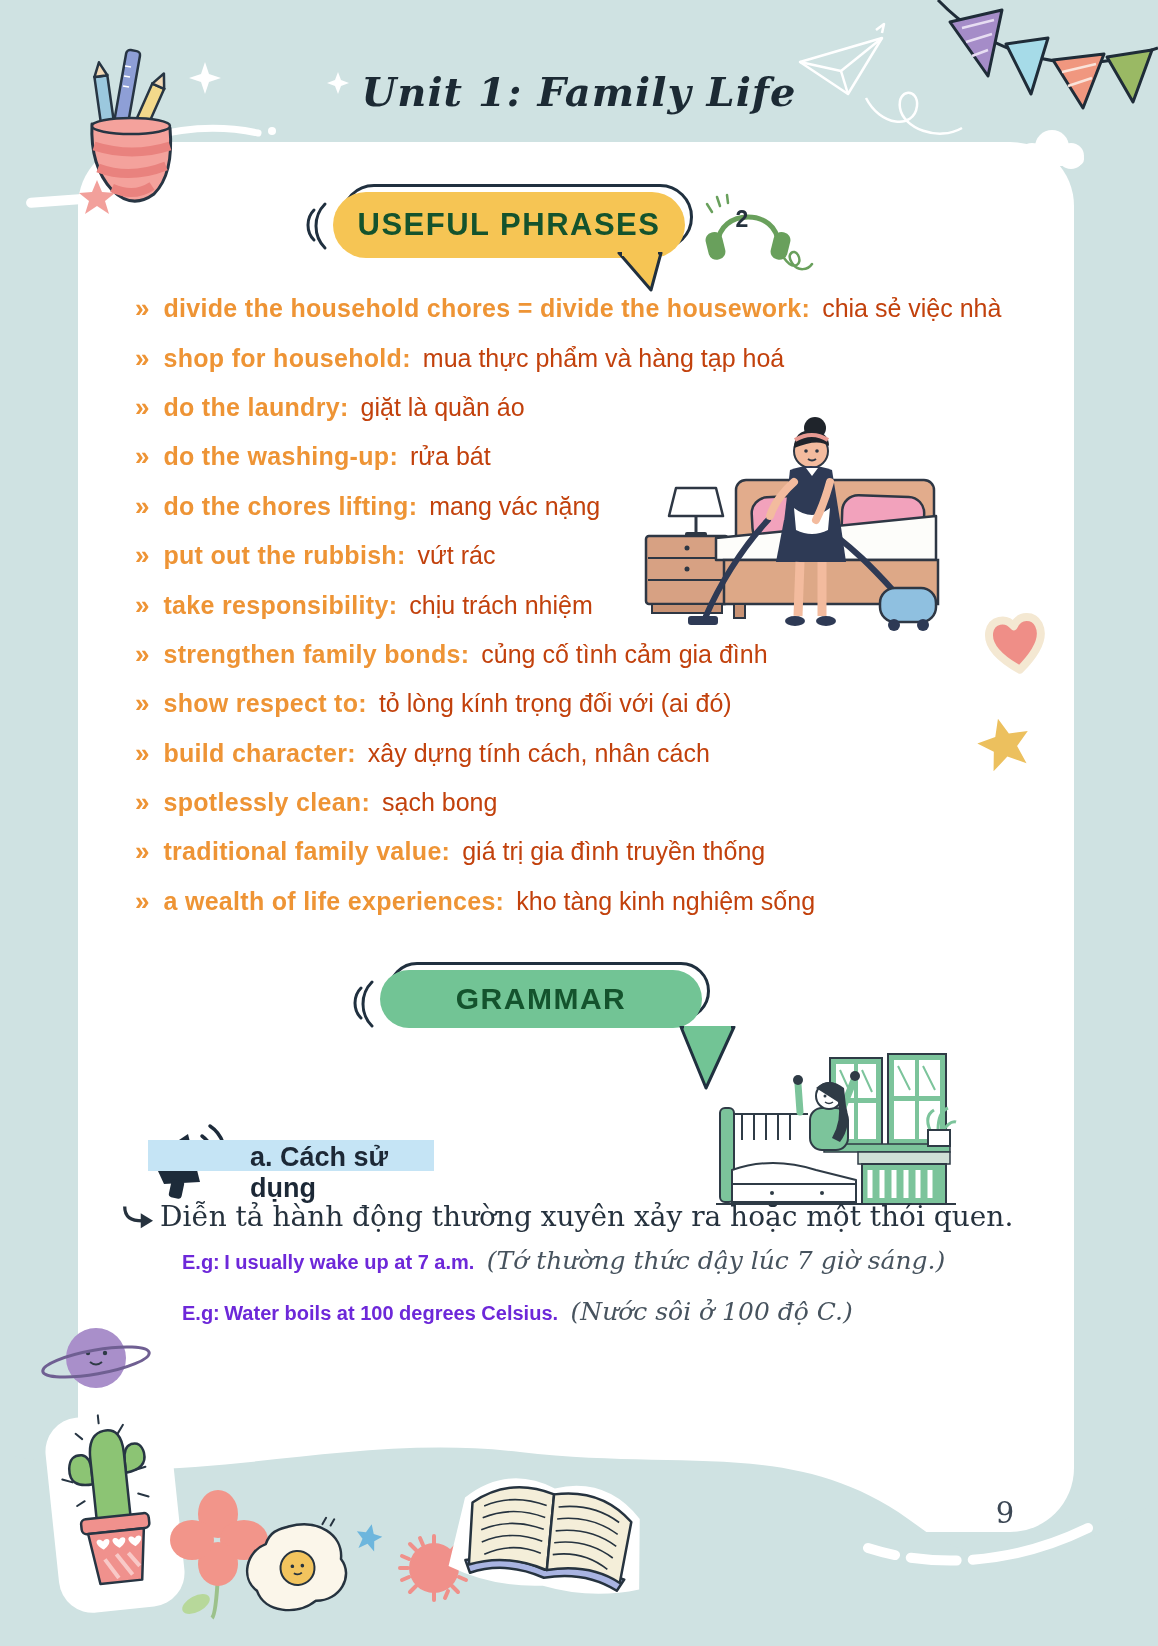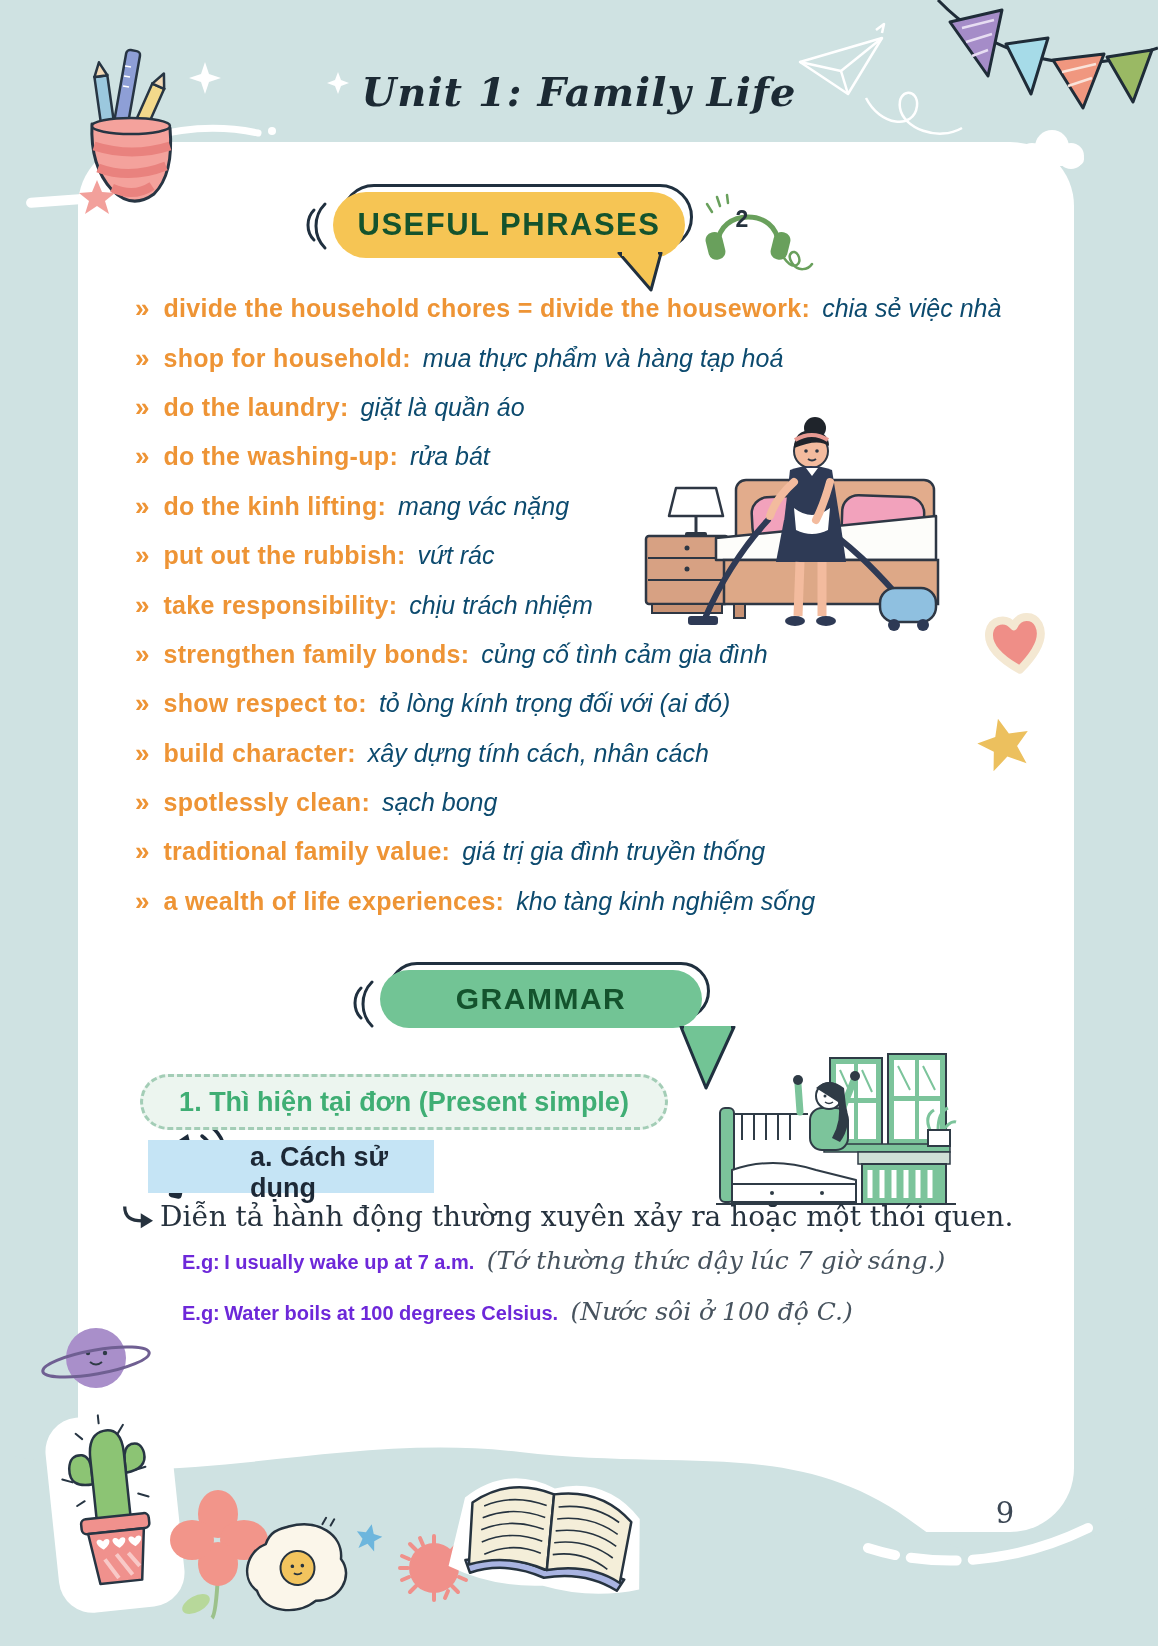--- a/index.html
+++ b/index.html
@@ -31,27 +31,27 @@
   #badge-grammar .fill{background:#72c495;}
   #badge-grammar .label{font-size:30px;}
   
   #track-num{left:727px;top:206px;width:30px;text-align:center;
       font-size:23px;font-weight:600;color:#24323e;}
   
   #phrase-list{left:135px;top:284px;width:840px;}
   .phrase-row{height:49.4px;display:flex;align-items:center;white-space:nowrap;font-size:25px;}
   .phrase-row .bullet{color:#ee9435;font-weight:700;margin-right:14px;font-size:26px;}
   .phrase-row .en{color:#ee9435;font-weight:600;margin-right:12px;letter-spacing:.3px;}
-  .phrase-row .vi{color:#0c4a6e;font-style:italic;font-weight:500;}
+  .phrase-row .vi{color:#c2410c;font-weight:500;}
   
   #section-pill{left:140px;top:1074px;width:522px;height:50px;background:#ecf5ef;
       border:3px dashed #a3cdb6;border-radius:30px;display:flex;align-items:center;justify-content:center;}
   #section-pill span{color:#3fae74;font-weight:bold;font-size:27px;}
   
-  #subsection{left:148px;top:1140px;width:286px;height:53px;background:#c5e4f5;}
+  #subsection{left:148px;top:1140px;width:286px;height:31px;background:#c5e4f5;}
   #subsection span{position:absolute;left:102px;top:2px;font-size:27px;font-weight:bold;color:#1c2836;}
   
   #grammar-points{left:120px;top:1196px;width:900px;}
   .g-line{display:flex;align-items:center;font-family:"DejaVu Serif",serif;
       font-size:28px;color:#26323e;margin-bottom:10px;}
   .g-line .arrow-wrap{flex:0 0 40px;padding-top:7px;}
   .g-example{margin:0 0 22px 62px;white-space:nowrap;}
   .eg-label,.eg-en{font-weight:700;color:#6d28d9;font-size:20px;}
   .eg-vi{font-family:"DejaVu Serif",serif;font-style:italic;color:#47535e;
       font-size:25px;margin-left:8px;}
@@ -339,21 +339,21 @@
       </div>
 
       <div class="phrase-row">
         <span class="bullet">»</span>
         <span class="en">do the washing-up:</span>
         <span class="vi">rửa bát</span>
       </div>
 
       <div class="phrase-row">
         <span class="bullet">»</span>
-        <span class="en">do the kinh lifting:</span>
+        <span class="en">do the chores lifting:</span>
         <span class="vi">mang vác nặng</span>
       </div>
 
       <div class="phrase-row">
         <span class="bullet">»</span>
         <span class="en">put out the rubbish:</span>
         <span class="vi">vứt rác</span>
       </div>
 
       <div class="phrase-row">
@@ -406,23 +406,20 @@
     </svg>
     <div class="outline"></div>
     <div class="fill"></div>
     <svg class="tail" style="left:298px;top:56px" width="60" height="68">
       <path d="M3,1 L56,1 L28,62 Z" fill="#72c495" stroke="#20303f" stroke-width="3" stroke-linejoin="round"></path>
       <rect x="6" y="0" width="47" height="4" fill="#72c495"></rect>
     </svg>
     <span class="label">GRAMMAR</span>
   </div>
 
-  <div id="section-pill" class="abs">
-    <span>1. Thì hiện tại đơn (Present simple)</span>
-  </div>
 
   <div id="subsection" class="abs">
     <span>a. Cách sử dụng</span>
   </div>
 
   <div id="grammar-points" class="abs">
 
       <div class="g-point">
         <div class="g-line">
           <span class="arrow-wrap">

